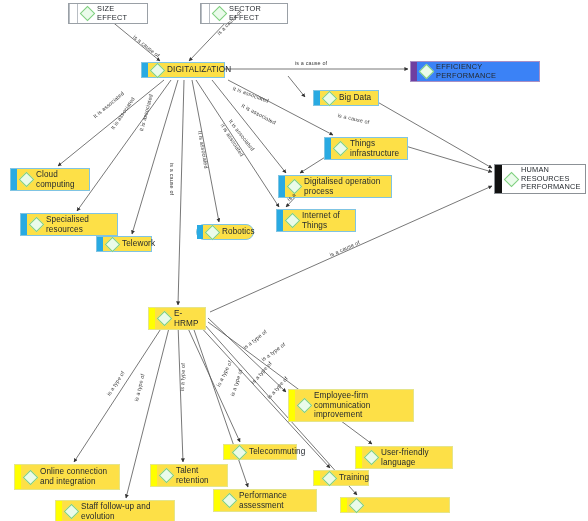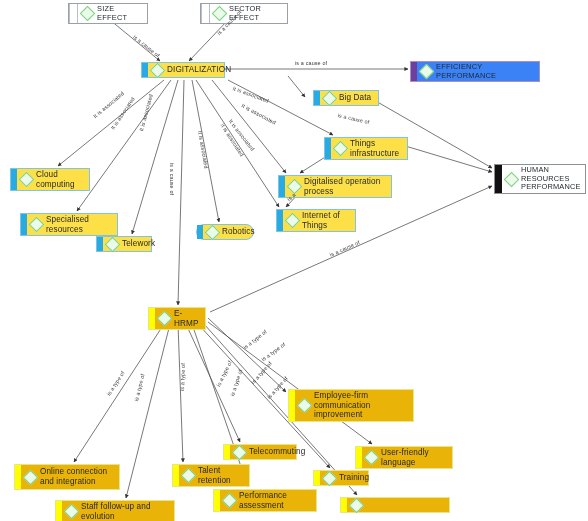--- a/index.html
+++ b/index.html
@@ -23,21 +23,21 @@
   
   .n-purple{background:#3b82f6;border-color:#a98fc4;}
   .n-purple .bar{background:#6f3fa0;}
   .n-purple .lbl{font-size:7.4px;letter-spacing:.25px;}
   .n-purple .dia{border-color:#7fcf7f;background:#eafbea;}
   
   .n-hr{background:#ffffff;border-color:#8c9196;}
   .n-hr .bar{background:#111111;width:7px;}
   .n-hr .lbl{font-size:7.4px;letter-spacing:.2px;}
   
-  .n-yellow{background:#eab308;border-color:#e5e58a;}
+  .n-yellow{background:#fde047;border-color:#e5e58a;}
   .n-yellow .bar{background:#ffff00;}
   .n-yellow .lbl{font-size:8.2px;}
   .elabel{position:absolute;font-size:5.4px;color:#3a3a3a;white-space:nowrap;
           transform-origin:0 50%;letter-spacing:.15px;}
 </style>
 </head>
 <body>
 
 <div id="canvas">
   <svg id="edges">
@@ -181,21 +181,21 @@
           <span class="lbl">Employee-firm communication improvement</span>
         </div>
       </div>
       <div class="node n-yellow" style="left: 14px; top: 464px; width: 106px; min-height: 26px;">
         <div class="bar"></div>
         <div class="body">
           <span class="dia"></span>
           <span class="lbl">Online connection and integration</span>
         </div>
       </div>
-      <div class="node n-yellow" style="left: 150px; top: 464px; width: 78px; min-height: 16px; margin-left: 22px;">
+      <div class="node n-yellow" style="left: 150px; top: 464px; width: 78px; min-height: 16px;">
         <div class="bar"></div>
         <div class="body">
           <span class="dia"></span>
           <span class="lbl">Talent retention</span>
         </div>
       </div>
       <div class="node n-yellow" style="left: 223px; top: 444px; width: 74px; min-height: 16px;">
         <div class="bar"></div>
         <div class="body">
           <span class="dia"></span>

